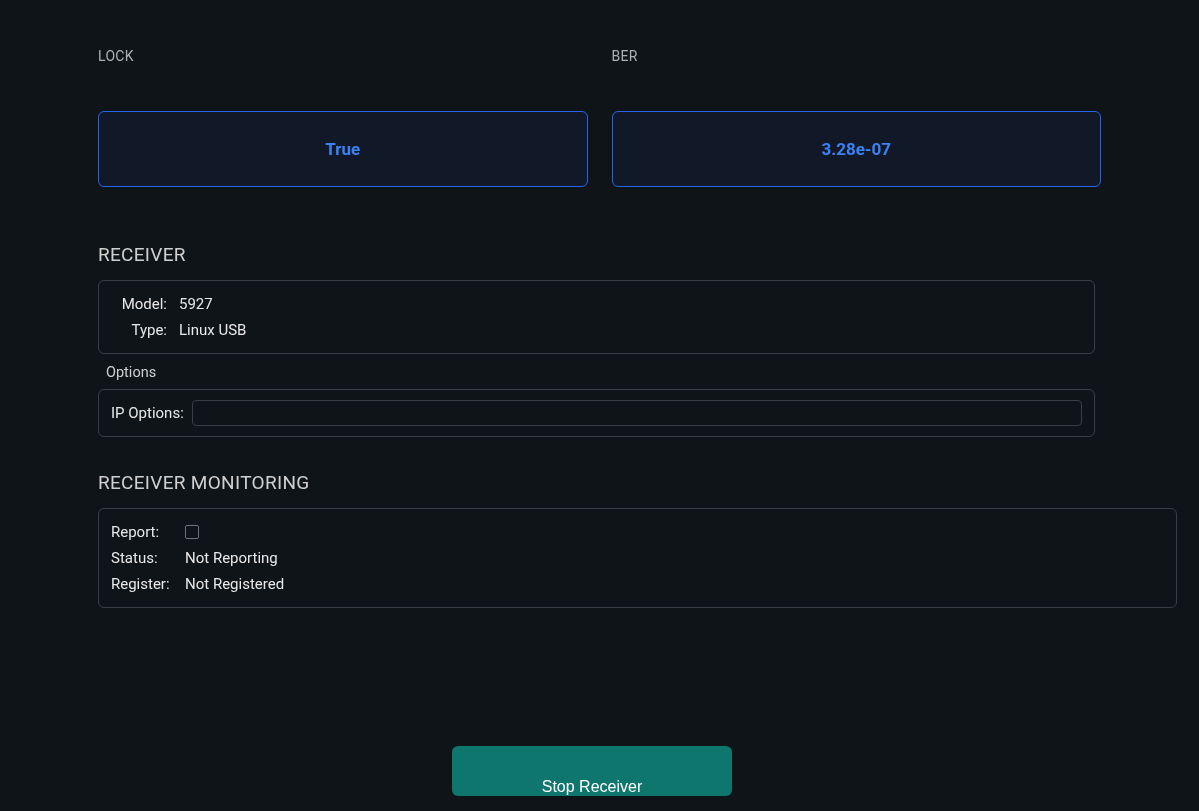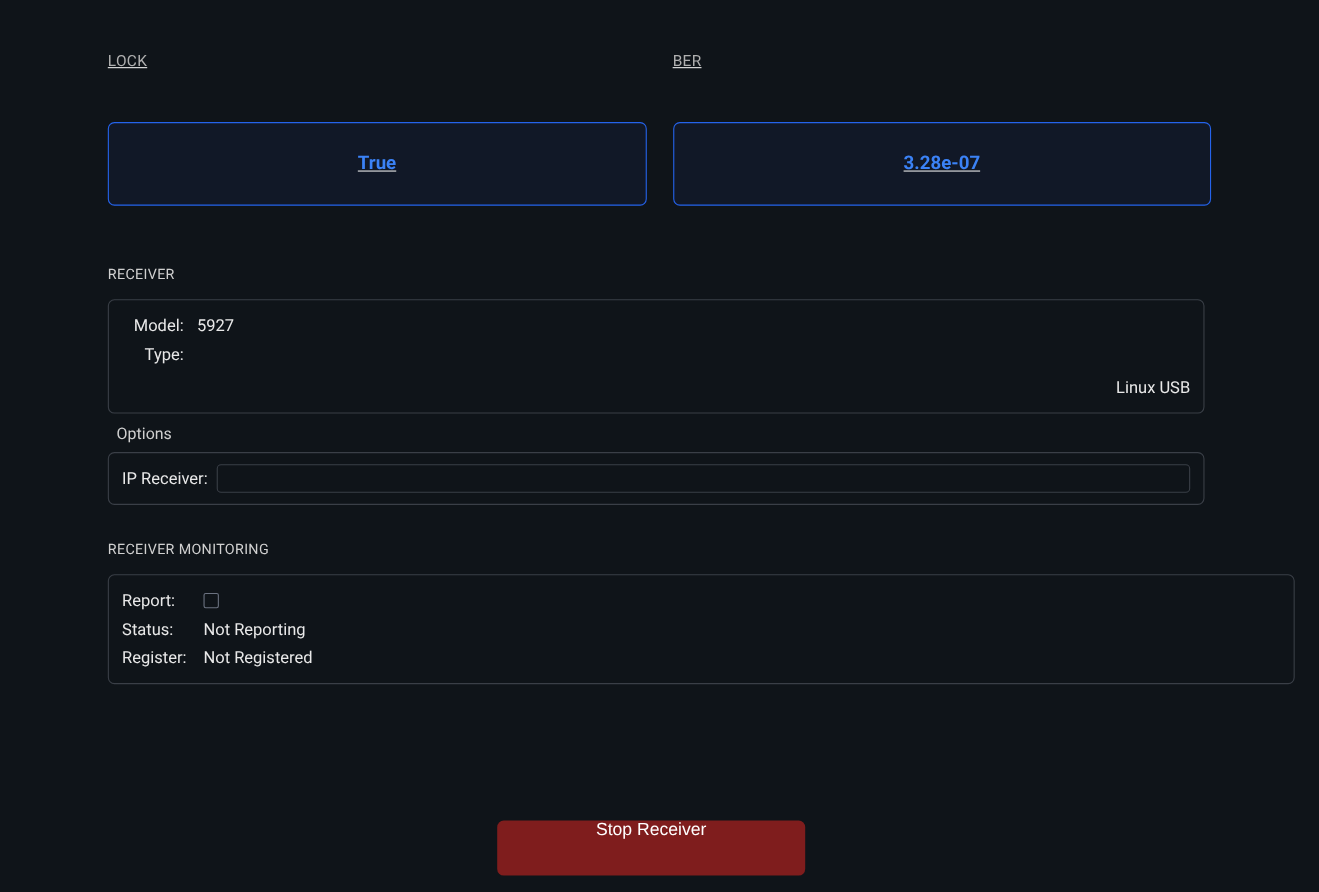--- a/index.html
+++ b/index.html
@@ -14,21 +14,20 @@
       font-size: 15px;
       width: 1199px;
       height: 811px;
       padding: 48px 98px 0 98px;
       position: relative;
     }
     .stats-row {
       display: flex;
       gap: 24px;
       margin-bottom: 56px;
-      text-decoration: underline;
     }
     .stat-block {
       flex: 1;
     }
     .stat-label {
       color: #b0b0b0;
       font-size: 14px;
       margin-bottom: 14px;
       letter-spacing: 0.3px;
     }
@@ -42,40 +41,39 @@
       background-color: #111827;
       margin-top: 47px;
     }
     .stat-value {
       color: #3b82f6;
       font-weight: 700;
       font-size: 17px;
     }
     .section-label {
       color: #d0d0d0;
-      font-size: 13px;
+      font-size: 19px;
       margin-bottom: 14px;
       letter-spacing: 0.3px;
     }
     .panel {
       border: 1px solid #3a3f47;
       border-radius: 6px;
       padding: 14px 12px;
       margin-bottom: 6px;
       width: 997px;
       text-align: right;
     }
     .info-row {
       display: flex;
       gap: 12px;
       margin-bottom: 8px;
     }
     .info-row:last-child {
       margin-bottom: 0;
-      flex-direction: column;
     }
     .info-key {
       width: 56px;
       color: #e8e8e8;
     }
     .info-key-ip {
       color: #e8e8e8;
       flex-shrink: 0;
     }
     .info-val {
@@ -132,28 +130,28 @@
       border-radius: 2px;
       background: transparent;
       cursor: pointer;
     }
     .stop-button {
       position: absolute;
       left: 452px;
       top: 746px;
       width: 280px;
       height: 50px;
-      background-color: #7f1d1d;
+      background-color: #0f766e;
       color: #ffffff;
       border: none;
       border-radius: 6px;
       font-size: 16px;
       cursor: pointer;
       display: flex;
-      align-items: flex-start;
+      align-items: flex-end;
       justify-content: center;
     }
   </style>
 </head>
 <body>
 
 <div class="stats-row">
   <div class="stat-block">
     <div class="stat-label">LOCK</div>
     <div class="stat-box">
@@ -174,21 +172,21 @@
     <span class="info-key">Model:</span>
     <span class="info-val">5927</span>
   </div>
   <div class="info-row">
     <span class="info-key">Type:</span>
     <span class="info-val">Linux USB</span>
   </div>
 </div>
 <div class="options-label">Options</div>
 <div class="options-panel">
-  <span class="info-key-ip">IP Receiver:</span>
+  <span class="info-key-ip">IP Options:</span>
   <input type="text" class="ip-input" value="" style="">
 </div>
 
 <div class="section-label">RECEIVER MONITORING</div>
 <div class="monitoring-panel">
   <div class="mon-row">
     <span class="mon-key">Report:</span>
     <div class="checkbox"></div>
   </div>
   <div class="mon-row">

